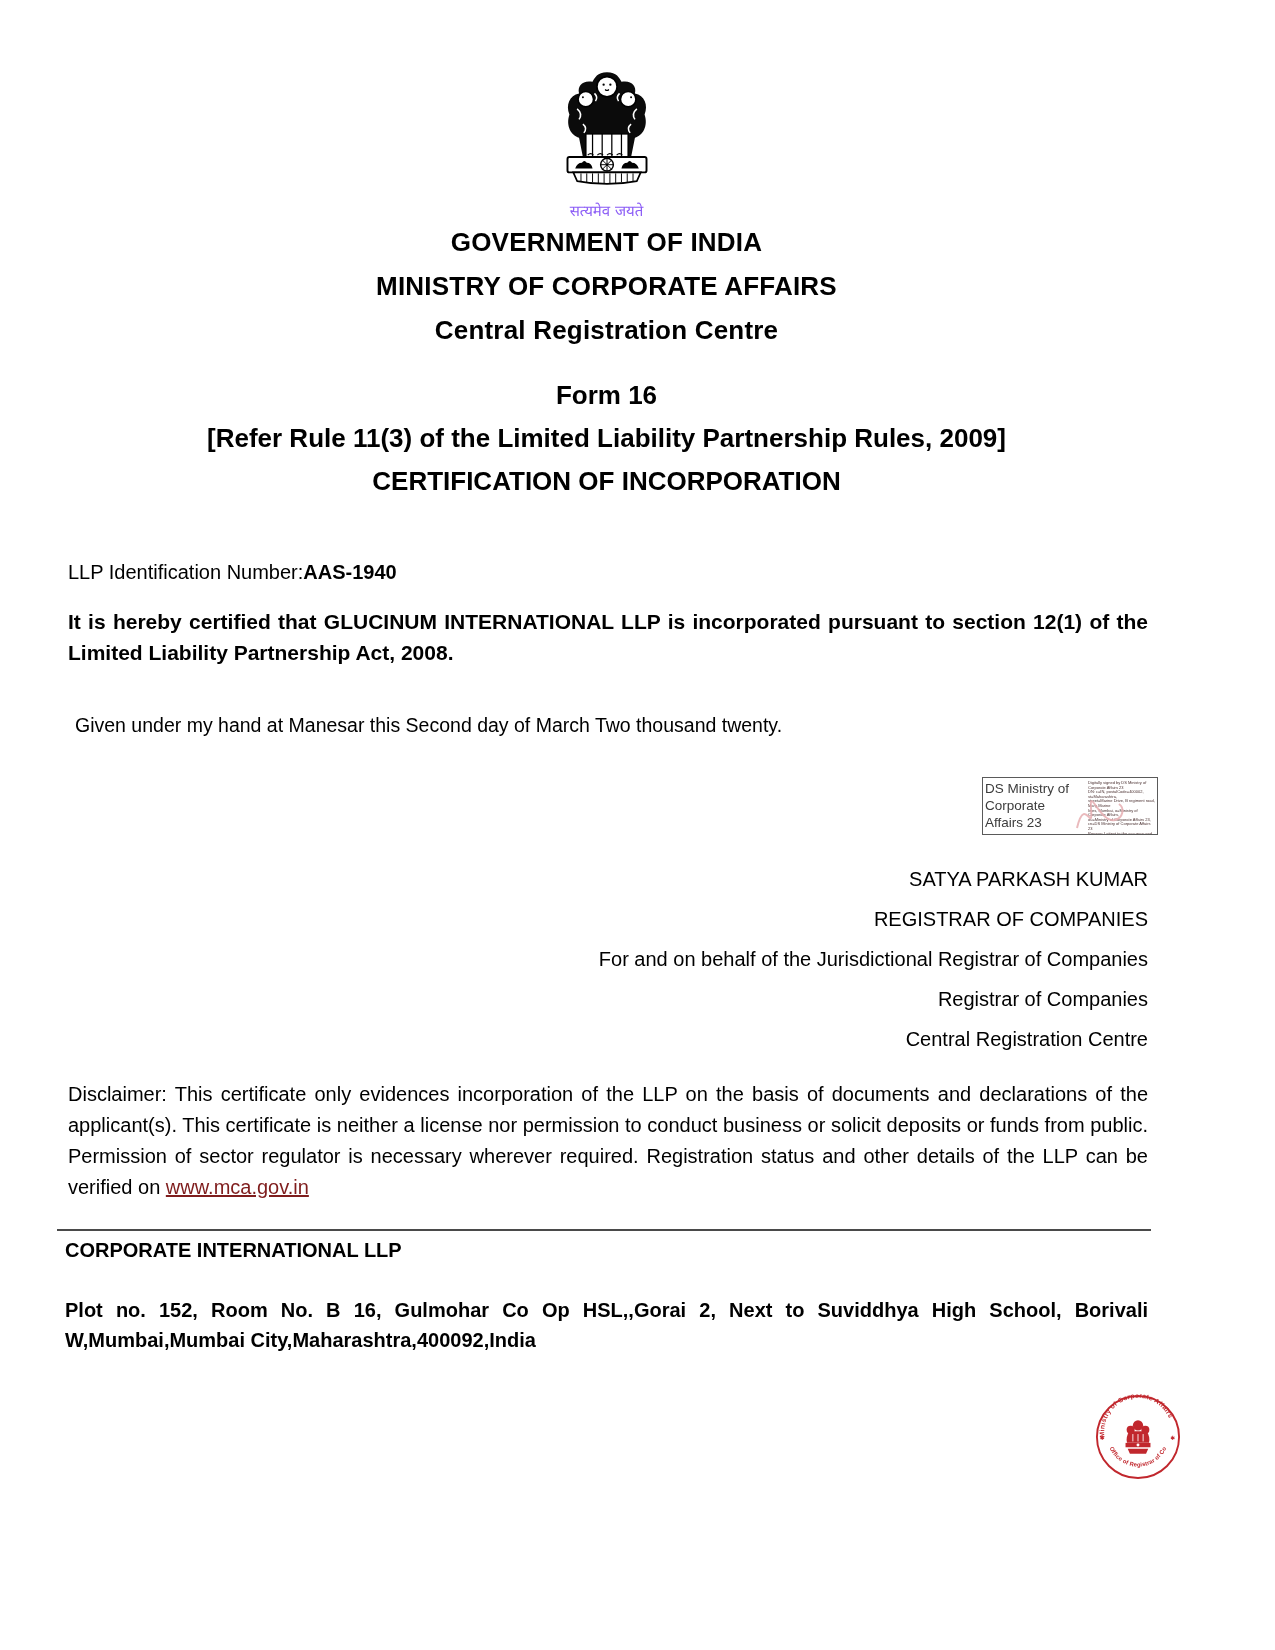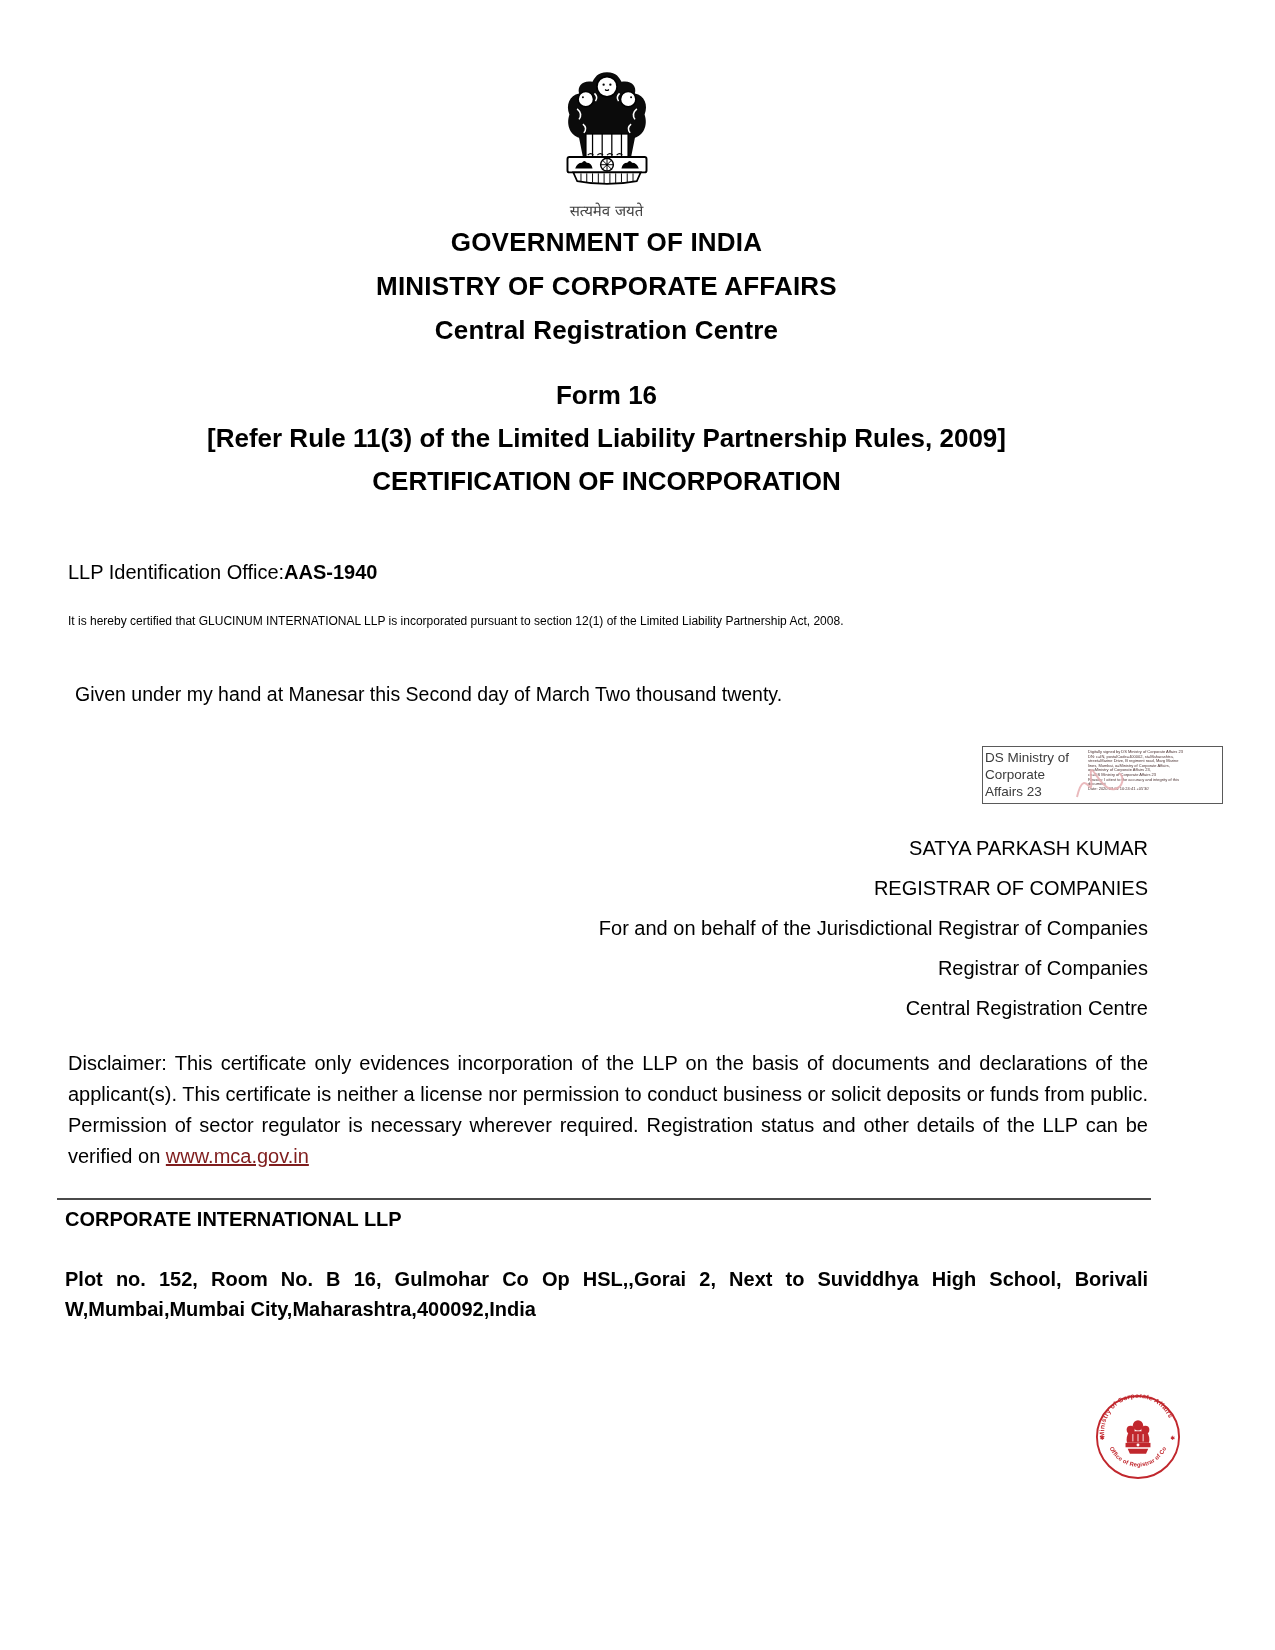--- a/index.html
+++ b/index.html
@@ -9,40 +9,40 @@
     font-family: "Liberation Sans", "DejaVu Sans", sans-serif;
     color: #000; position: relative; overflow: hidden;
   }
   .page { position: absolute; inset: 0; background: #fff; }
   .content { position: absolute; left: 65px; top: 0; width: 1083px; }
 
   
   .emblem-wrap { text-align: center; padding-top: 66px; }
   .emblem-caption {
     text-align: center; font-size: 15px; margin-top: 2px;
-    font-family: "DejaVu Sans", sans-serif; color: #404040;
+    font-family: "DejaVu Sans", sans-serif; color: #8b5cf6;
   }
   .gov-headers { text-align: center; }
   .gov-headers .hline { font-size: 26px; font-weight: bold; line-height: 44px; letter-spacing: 0.2px; }
   .form-headers { margin-top: 22px; text-align: center; }
   .form-headers .hline { font-size: 26px; font-weight: bold; line-height: 43px; }
 
   
   .llp-line { margin-top: 58px; font-size: 20px; padding-left: 3px; }
   .llp-line .bold { font-weight: bold; }
   .cert-para {
-    margin-top: 22px; font-size: 12px; line-height: 31px;
-    text-align: justify; padding-left: 3px;
+    margin-top: 22px; font-size: 21px; line-height: 31px;
+    text-align: justify; padding-left: 3px; font-weight: bold;
   }
   .given-line { margin-top: 46px; font-size: 19.5px; padding-left: 10px; }
 
   
   .sig-box {
     margin-top: 40px; margin-left: 917px;
-    width: 241px; height: 58px;
+    width: 176px; height: 58px;
     border: 1.5px solid #5a5a5a;
     display: flex; position: relative; background: #fff;
   }
   .sig-label {
     width: 103px; font-size: 13.5px; line-height: 17px;
     color: #3c3c3c; padding: 2px 0 0 2px; white-space: normal;
   }
   .sig-details {
     flex: 1; font-size: 4px; line-height: 4.6px; color: #4a3030;
     padding: 3px 1px 0 2px; white-space: pre-line; overflow: hidden;
@@ -114,21 +114,21 @@
       <div class="hline">Central Registration Centre</div>
     </div>
 
     <div class="form-headers">
       <div class="hline">Form 16</div>
       <div class="hline">[Refer Rule 11(3) of the Limited Liability Partnership Rules, 2009]</div>
       <div class="hline">CERTIFICATION OF INCORPORATION</div>
     </div>
 
     <div class="llp-line">
-      <span>LLP Identification Office:</span><span class="bold">AAS-1940</span>
+      <span>LLP Identification Number:</span><span class="bold">AAS-1940</span>
     </div>
 
     <p class="cert-para">It is hereby certified that GLUCINUM INTERNATIONAL LLP is incorporated pursuant to section 12(1) of the Limited Liability Partnership Act, 2008.</p>
 
     <p class="given-line">Given under my hand at Manesar this Second day of March Two thousand twenty.</p>
 
     <div class="sig-box">
       <div class="sig-label">DS Ministry of Corporate Affairs 23</div>
       <svg class="sig-flourish" width="70" height="54" viewBox="0 0 70 54" aria-hidden="true">
         <path d="M6,48 C14,14 22,56 20,28 C18,6 30,44 44,40 C52,38 54,28 48,24" stroke="#e6aeb2" stroke-width="2" fill="none" opacity="0.85"></path>

